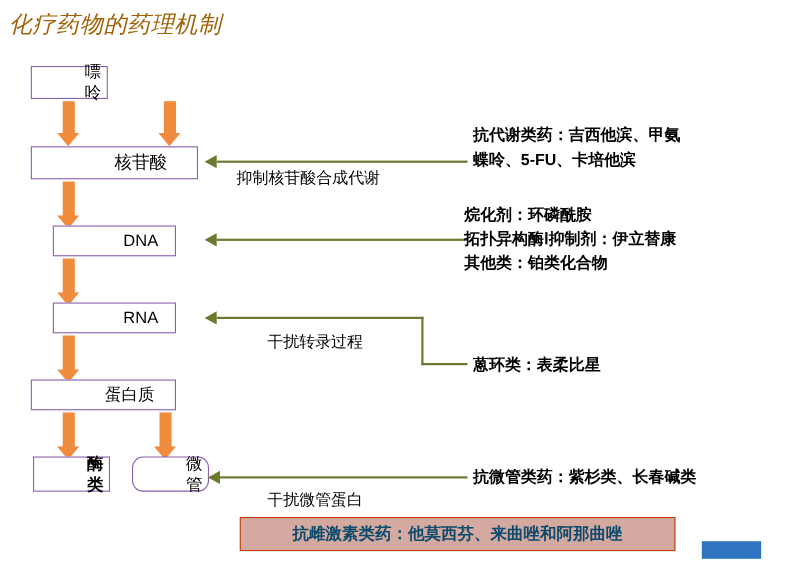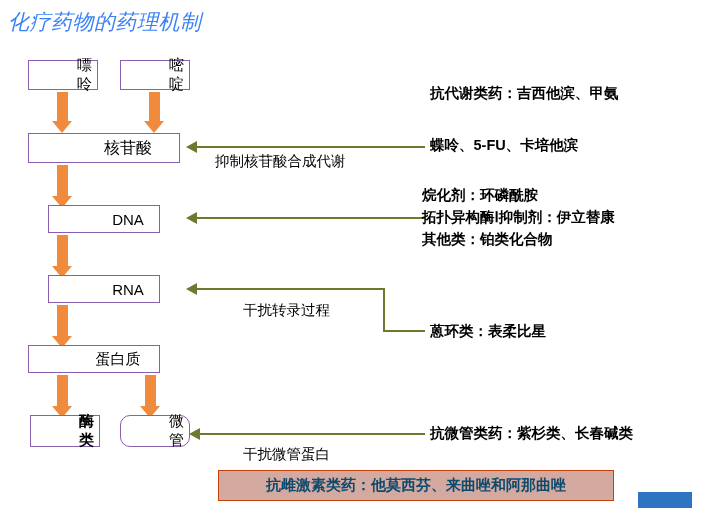--- a/index.html
+++ b/index.html
@@ -19,21 +19,21 @@
     width: 720px;
     height: 515px;
   }
   .title {
     position: absolute;
     left: 8px;
     top: 8px;
     font-size: 21px;
     font-style: italic;
     font-family: "Liberation Serif", serif;
-    color: #3b82f6;
+    color: #a16207;
     letter-spacing: 0.5px;
   }
   .node {
     position: absolute;
     box-sizing: border-box;
     border: 1px solid #8a5fb0;
     background: #ffffff;
     color: #000000;
     font-size: 15px;
     display: flex;
@@ -106,21 +106,20 @@
   }
 </style>
 </head>
 <body>
 
 <div id="canvas">
 
   <div class="title">化疗药物的药理机制</div>
 
   <div class="node" style="left:28px; top:60px; width:70px; height:30px;">嘌呤</div>
-  <div class="node" style="left:120px; top:60px; width:70px; height:30px;">嘧啶</div>
 
   <div class="arrow-shaft" style="left:57px; top:92px; width:11px; height:30px;"></div>
   <div class="arrow-head" style="left:52px; top:121px;"></div>
 
   <div class="arrow-shaft" style="left:149px; top:92px; width:11px; height:30px;"></div>
   <div class="arrow-head" style="left:144px; top:121px;"></div>
 
   <div class="node" style="left:28px; top:133px; width:152px; height:30px; font-size:16px;">核苷酸</div>
 
   <div class="arrow-shaft" style="left:57px; top:165px; width:11px; height:32px;"></div>
@@ -157,21 +156,21 @@
   <div class="gline" style="left:197px; top:288px; width:188px; height:2px;"></div>
   <div class="gline" style="left:383px; top:288px; width:2px; height:44px;"></div>
   <div class="gline" style="left:383px; top:330px; width:42px; height:2px;"></div>
   <div class="garrow-left" style="left:186px; top:283px;"></div>
   <div class="lbl" style="left:243px; top:261px;">干扰转录过程</div>
 
   <div class="gline" style="left:200px; top:433px; width:225px; height:2px;"></div>
   <div class="garrow-left" style="left:189px; top:428px;"></div>
   <div class="lbl" style="left:243px; top:405px;">干扰微管蛋白</div>
 
-  <div class="rtext bold" style="left:430px; top:84px;">抗代谢类药：吉西他滨、甲氨</div>
+  <div class="rtext bold" style="left:430px; top:113px;">抗代谢类药：吉西他滨、甲氨</div>
   <div class="rtext bold" style="left:430px; top:136px;">蝶呤、5-FU、卡培他滨</div>
 
   <div class="rtext bold" style="left:422px; top:186px;">烷化剂：环磷酰胺</div>
   <div class="rtext bold" style="left:422px; top:208px;">拓扑异构酶Ⅰ抑制剂：伊立替康</div>
   <div class="rtext bold" style="left:422px; top:230px;">其他类：铂类化合物</div>
 
   <div class="rtext bold" style="left:430px; top:322px;">蒽环类：表柔比星</div>
 
   <div class="rtext bold" style="left:430px; top:424px;">抗微管类药：紫杉类、长春碱类</div>
 

